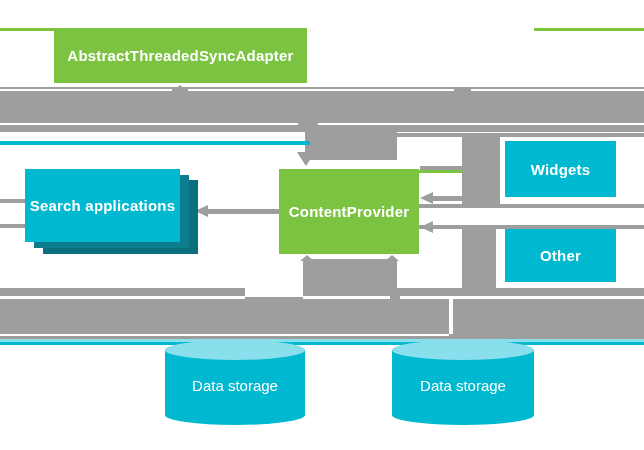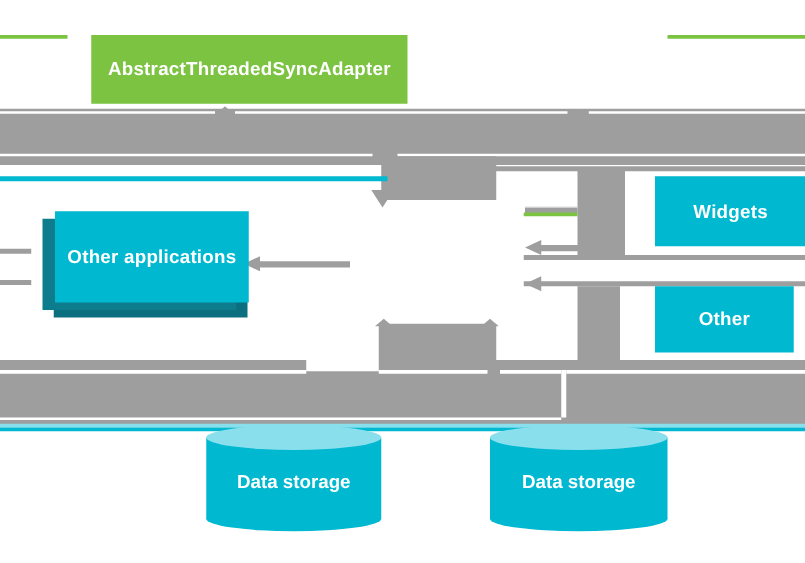--- a/index.html
+++ b/index.html
@@ -5,40 +5,40 @@
   html,body{margin:0;padding:0;background:#fff;}
   .canvas{position:relative;width:644px;height:450px;background:#fff;overflow:hidden;
           font-family:"Liberation Sans",sans-serif;}
   .abs{position:absolute;}
   .g{background:#9E9E9E;}
   .w{background:#FFFFFF;}
   .greenline{background:#7CC342;}
   .cyanline{background:#00B8D0;}
   .cyanlight{background:#8ADFEC;}
   .box{position:absolute;display:flex;align-items:center;justify-content:center;
-       color:#fff;font-weight:bold;font-size:15px;letter-spacing:.2px;text-align:center;margin-left:19px;}
+       color:#fff;font-weight:bold;font-size:15px;letter-spacing:.2px;text-align:center;}
   .green-box{background:#7CC342;}
   .cyan-box{background:#00B8D0;}
   .teal{background:#0D7C8C;}
   .teal2{background:#0B6F80;}
   
   .tu{width:0;height:0;border-left:9px solid transparent;border-right:9px solid transparent;
       border-bottom:8px solid #9E9E9E;}
   .tbu{width:0;height:0;border-left:7px solid transparent;border-right:7px solid transparent;
       border-bottom:6px solid #9E9E9E;}
   .td{width:0;height:0;border-left:9px solid transparent;border-right:9px solid transparent;
       border-top:14px solid #9E9E9E;}
   .tl{width:0;height:0;border-top:6.5px solid transparent;border-bottom:6.5px solid transparent;
       border-right:13px solid #9E9E9E;}
   .conn{background:#9E9E9E;border-top:1px solid #fff;border-bottom:1px solid #fff;}
   
   .cyl-body{position:absolute;background:#00B8D0;}
   .cyl-ell{position:absolute;border-radius:50%;}
   .cyl-label{position:absolute;left:0;width:100%;text-align:center;color:#fff;
-             font-weight:bold;font-size:15px;}
+             font-weight:normal;font-size:15px;}
 </style>
 </head>
 <body>
 
 <div class="canvas">
 
   <div class="abs g" style="left:0;top:86.5px;width:644px;height:45.5px"></div>
   <div class="abs g" style="left:395px;top:133px;width:249px;height:4px"></div>
 
   <div class="abs w" style="left:0;top:89px;width:172px;height:2px"></div>
@@ -86,25 +86,28 @@
   <div class="abs cyanlight" style="left:0;top:339px;width:644px;height:2.5px"></div>
   <div class="abs cyanline" style="left:0;top:341.5px;width:644px;height:3.5px"></div>
 
   <div class="box green-box" style="left:54px;top:28px;width:253px;height:55px">
     <span>AbstractThreadedSyncAdapter</span>
   </div>
 
   <div class="abs teal2" style="left:43px;top:180px;width:155px;height:74px"></div>
   <div class="abs teal" style="left:34px;top:175px;width:155px;height:73px"></div>
   <div class="box cyan-box" style="left:25px;top:169px;width:155px;height:73px">
-    <span>Other applications</span>
+    <span>Search applications</span>
   </div>
 
+  <div class="box green-box" style="left:279px;top:169px;width:140px;height:85px">
+    <span>ContentProvider</span>
+  </div>
 
-  <div class="box cyan-box" style="left:505px;top:141px;width:121px;height:56px">
+  <div class="box cyan-box" style="left:505px;top:141px;width:111px;height:56px">
     <span>Widgets</span>
   </div>
   <div class="box cyan-box" style="left:505px;top:229px;width:111px;height:53px">
     <span>Other</span>
   </div>
 
   <div class="abs" style="left:165px;top:340px;width:140px;height:85px">
     <div class="cyl-ell" style="left:0;top:65px;width:140px;height:20px;background:#00B8D0"></div>
     <div class="cyl-body" style="left:0;top:10px;width:140px;height:65px"></div>
     <div class="cyl-ell" style="left:0;top:0;width:140px;height:20px;background:#8ADFEC"></div>

